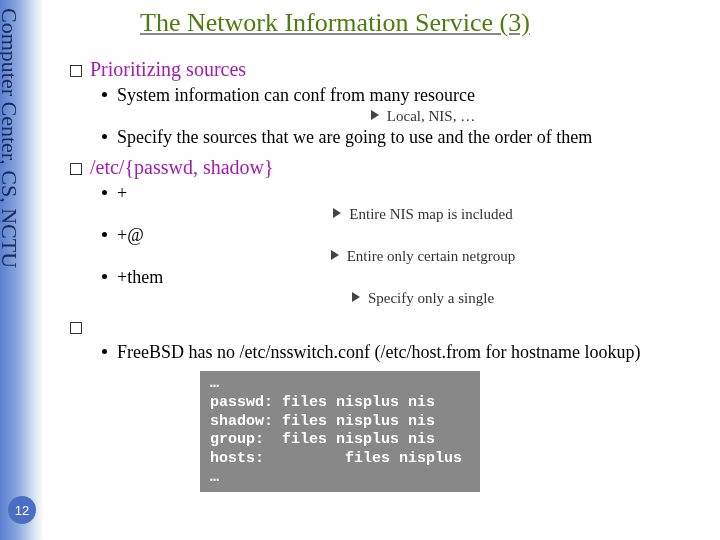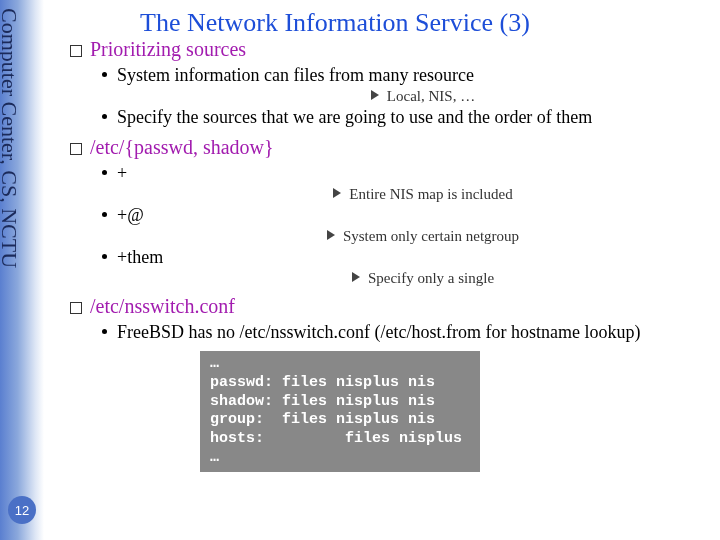--- a/index.html
+++ b/index.html
@@ -50,25 +50,26 @@
     left: 70px;
     top: 6px;
     right: 12px;
   }
   .title-line1 {
     font-size: 30px;
     color: #1a1a1a;
   }
   .title-line2 {
     font-size: 26px;
-    color: #1d4ed8;
+    color: #4d7c0f;
+    text-decoration: underline;
     text-decoration-color: #888;
     margin-left: 70px;
     margin-top: 2px;
-    margin-bottom: 0;
+    margin-bottom: 20px;
   }
   .q-list { list-style: none; }
   .q-item { margin-bottom: 8px; }
   .q-item .q-head {
     font-size: 20px;
     color: #a21caf;
   }
   .checkbox {
     display: inline-block;
     width: 12px;
@@ -135,21 +136,21 @@
   <div class="title-line2">The Network Information Service (3)</div>
 
   <ul class="q-list">
 
     <li class="q-item">
       <div class="q-head">
         <span class="checkbox"></span><span>Prioritizing sources</span>
       </div>
       <ul class="bullet-list">
         <li class="bullet-item">
-          <span class="dot"></span><span>System information can files from many resource</span>
+          <span class="dot"></span><span>System information can conf from many resource</span>
           <ul class="tri-list">
             <li class="tri-item"><span class="tri"></span><span>Local, NIS, …</span></li>
           </ul>
         </li>
         <li class="bullet-item">
           <span class="dot"></span><span>Specify the sources that we are going to use and the order of them</span>
         </li>
       </ul>
     </li>
 
@@ -160,35 +161,35 @@
       <ul class="bullet-list">
         <li class="bullet-item">
           <span class="dot"></span><span>+</span>
           <ul class="tri-list">
             <li class="tri-item"><span class="tri"></span><span>Entire NIS map is included</span></li>
           </ul>
         </li>
         <li class="bullet-item">
           <span class="dot"></span><span>+@</span>
           <ul class="tri-list">
-            <li class="tri-item"><span class="tri"></span><span>System only certain netgroup</span></li>
+            <li class="tri-item"><span class="tri"></span><span>Entire only certain netgroup</span></li>
           </ul>
         </li>
         <li class="bullet-item">
           <span class="dot"></span><span>+them</span>
           <ul class="tri-list">
             <li class="tri-item"><span class="tri"></span><span>Specify only a single</span></li>
           </ul>
         </li>
       </ul>
     </li>
 
     <li class="q-item">
       <div class="q-head">
-        <span class="checkbox"></span><span>/etc/nsswitch.conf</span>
+        <span class="checkbox"></span>
       </div>
       <ul class="bullet-list">
         <li class="bullet-item">
           <span class="dot"></span><span>FreeBSD has no /etc/nsswitch.conf  (/etc/host.from for hostname lookup)</span>
         </li>
       </ul>
     </li>
 
   </ul>
 

